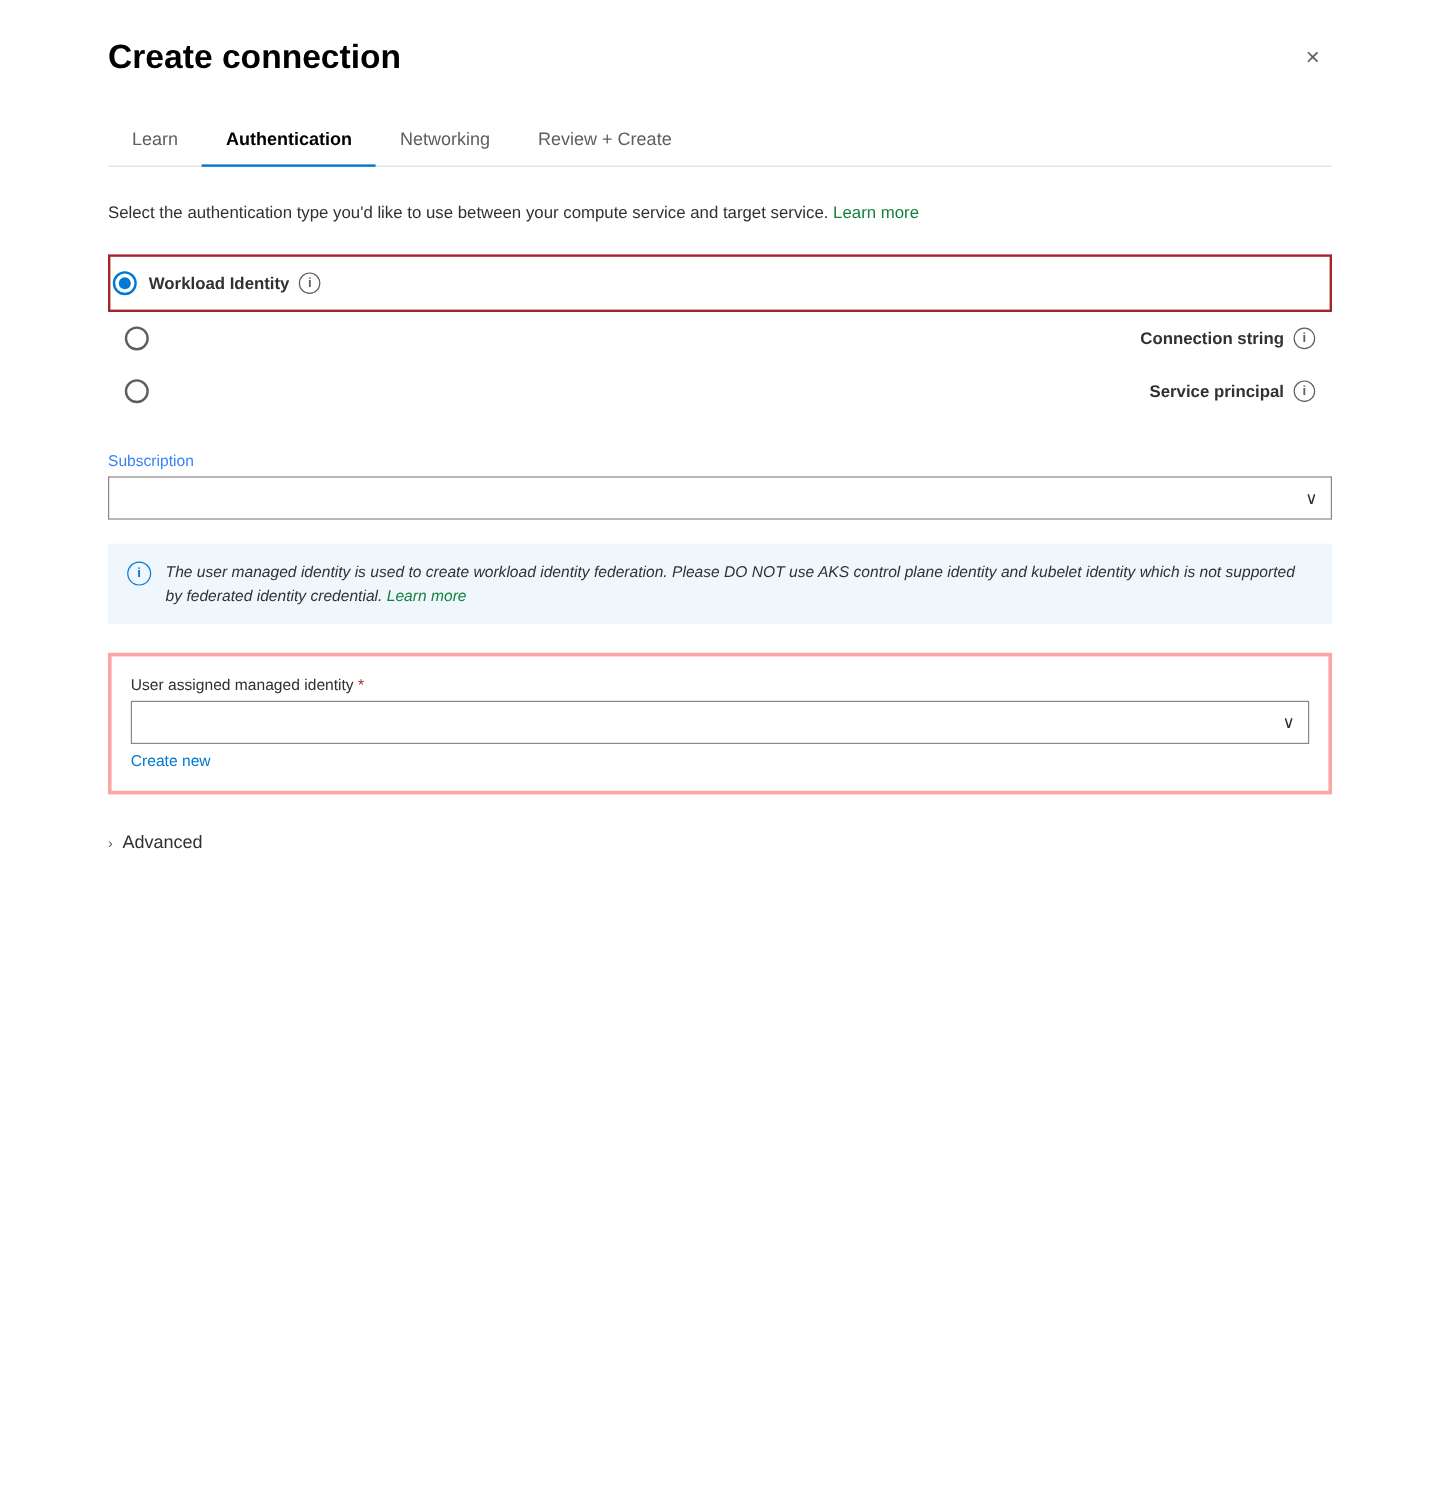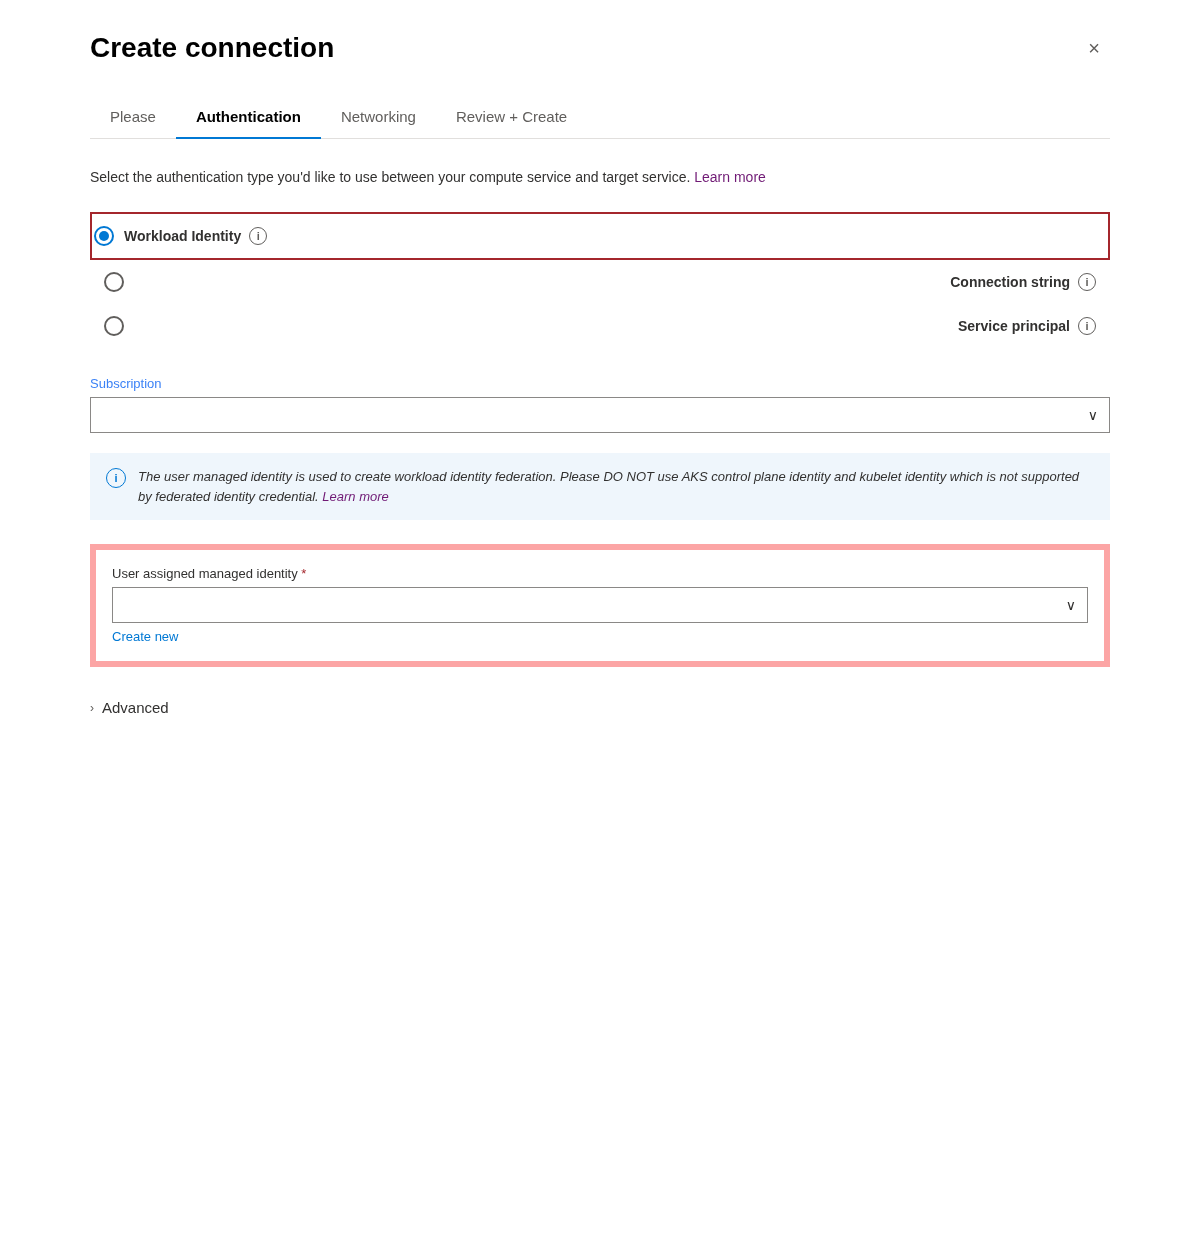--- a/index.html
+++ b/index.html
@@ -79,21 +79,21 @@
     }
 
     .description {
       font-size: 14px;
       color: #323130;
       line-height: 1.5;
       margin-bottom: 24px;
     }
 
     .learn-more-link {
-      color: #701a75;
+      color: #15803d;
       text-decoration: none;
       margin-top: 28px;
     }
 
     .radio-group {
       display: flex;
       flex-direction: column;
       gap: 0;
       margin-bottom: 28px;
     }
@@ -232,21 +232,21 @@
     }
 
     .info-banner-text {
       font-size: 13px;
       color: #323130;
       line-height: 1.5;
       font-style: italic;
     }
 
     .required-section {
-      border: 6px solid #fca5a5;
+      border: 3px solid #fca5a5;
       padding: 16px;
       margin-bottom: 24px;
     }
 
     .required-label {
       font-size: 13px;
       color: #323130;
       margin-bottom: 6px;
       display: block;
     }
@@ -298,21 +298,21 @@
 <body>
 
 <div class="dialog">
 
   <div class="dialog-header">
     <h1 class="dialog-title">Create connection</h1>
     <button class="close-button">×</button>
   </div>
 
   <div class="tabs">
-    <button class="tab">Please</button>
+    <button class="tab">Learn</button>
     <button class="tab active">Authentication</button>
     <button class="tab">Networking</button>
     <button class="tab">Review + Create</button>
   </div>
 
   <p class="description">
     <span>Select the authentication type you'd like to use between your compute service and target service.</span>
     <a href="#" class="learn-more-link">Learn more</a>
   </p>
 

